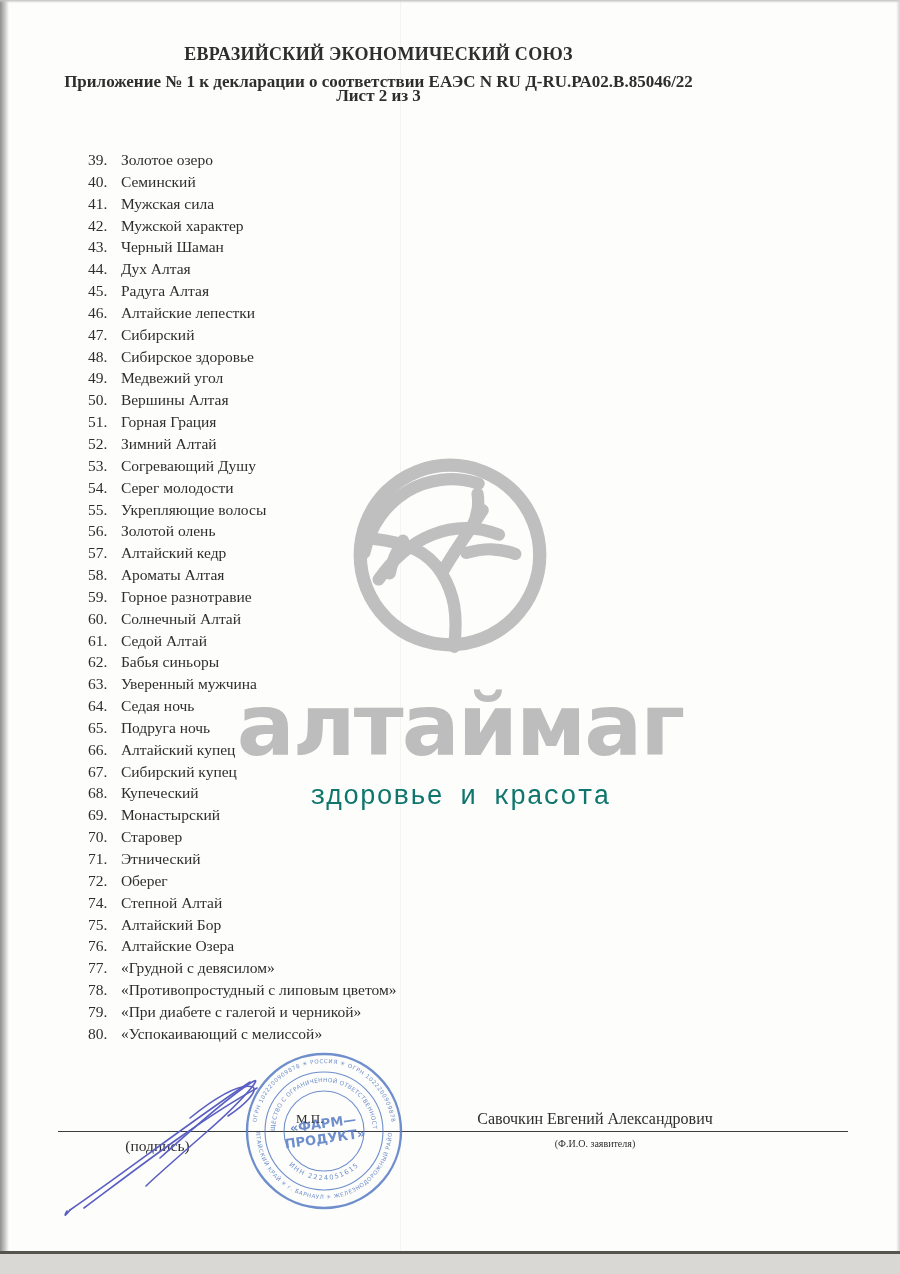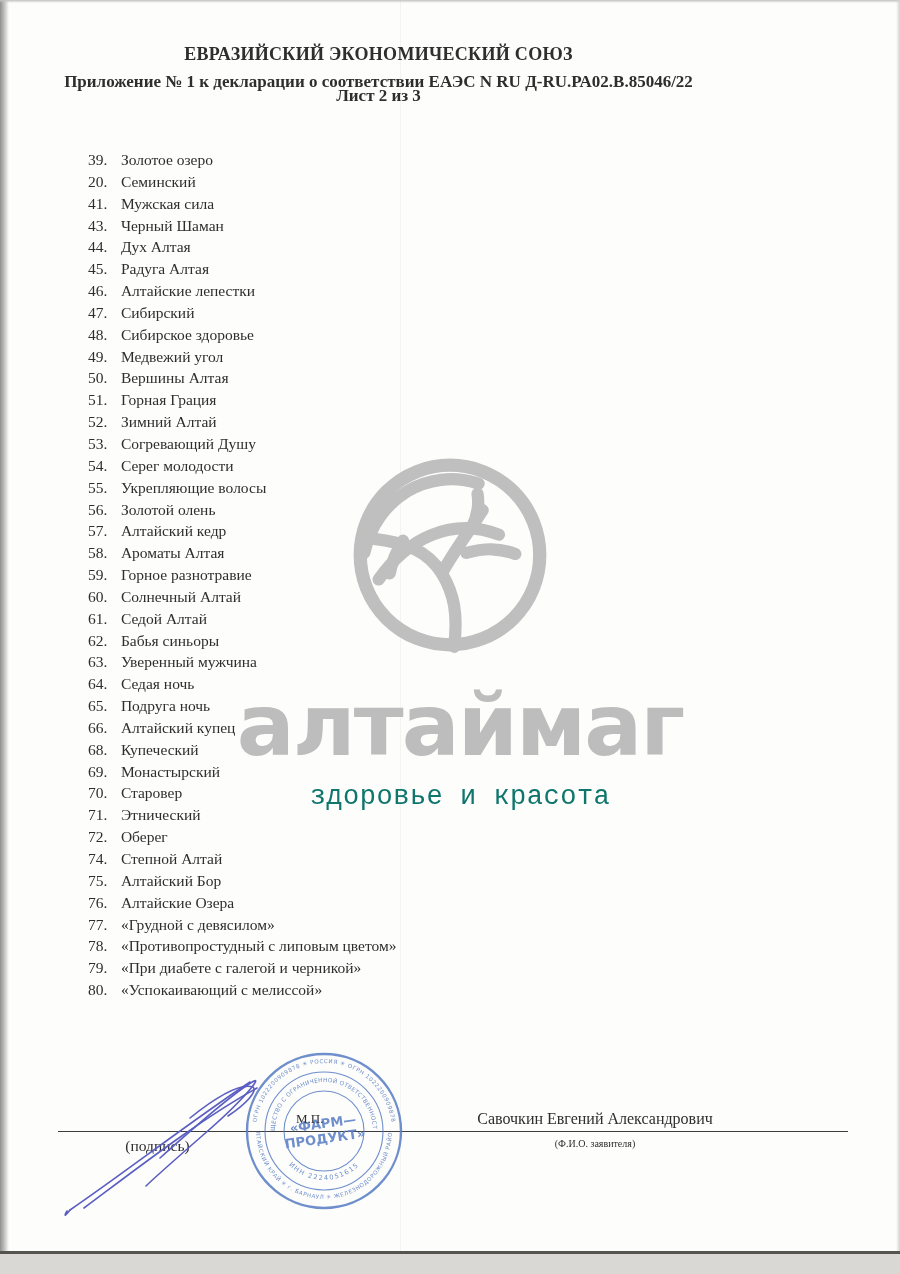--- a/index.html
+++ b/index.html
@@ -69,22 +69,23 @@
     <path d="M 92 118 C 104 96, 118 78, 132 56"></path>
     <path d="M 121 74 C 127 62, 129 52, 127 40"></path>
     <path d="M 116 98 C 134 93, 148 93, 164 99"></path>
     <path d="M 54 86 C 47 98, 43 106, 41 118"></path>
   </svg>
   <div class="wm wm-brand">алтаймаг</div>
   <div class="wm wm-tagline">здоровье и красота</div>
 
   <div class="list">
       <div class="row"><span class="num">39.</span><span> Золотое озеро</span></div>
-      <div class="row"><span class="num">20.</span><span> Семинский</span></div>
+      <div class="row"><span class="num">40.</span><span> Семинский</span></div>
       <div class="row"><span class="num">41.</span><span> Мужская сила</span></div>
+      <div class="row"><span class="num">42.</span><span> Мужской характер</span></div>
       <div class="row"><span class="num">43.</span><span> Черный Шаман</span></div>
       <div class="row"><span class="num">44.</span><span> Дух Алтая</span></div>
       <div class="row"><span class="num">45.</span><span> Радуга Алтая</span></div>
       <div class="row"><span class="num">46.</span><span> Алтайские лепестки</span></div>
       <div class="row"><span class="num">47.</span><span> Сибирский</span></div>
       <div class="row"><span class="num">48.</span><span> Сибирское здоровье</span></div>
       <div class="row"><span class="num">49.</span><span> Медвежий угол</span></div>
       <div class="row"><span class="num">50.</span><span> Вершины Алтая</span></div>
       <div class="row"><span class="num">51.</span><span> Горная Грация</span></div>
       <div class="row"><span class="num">52.</span><span> Зимний Алтай</span></div>
@@ -95,20 +96,21 @@
       <div class="row"><span class="num">57.</span><span> Алтайский кедр</span></div>
       <div class="row"><span class="num">58.</span><span> Ароматы Алтая</span></div>
       <div class="row"><span class="num">59.</span><span> Горное разнотравие</span></div>
       <div class="row"><span class="num">60.</span><span> Солнечный Алтай</span></div>
       <div class="row"><span class="num">61.</span><span> Седой Алтай</span></div>
       <div class="row"><span class="num">62.</span><span> Бабья синьоры</span></div>
       <div class="row"><span class="num">63.</span><span> Уверенный мужчина</span></div>
       <div class="row"><span class="num">64.</span><span> Седая ночь</span></div>
       <div class="row"><span class="num">65.</span><span> Подруга ночь</span></div>
       <div class="row"><span class="num">66.</span><span> Алтайский купец</span></div>
+      <div class="row"><span class="num">67.</span><span> Сибирский купец</span></div>
       <div class="row"><span class="num">68.</span><span> Купеческий</span></div>
       <div class="row"><span class="num">69.</span><span> Монастырский</span></div>
       <div class="row"><span class="num">70.</span><span> Старовер</span></div>
       <div class="row"><span class="num">71.</span><span> Этнический</span></div>
       <div class="row"><span class="num">72.</span><span>  Оберег</span></div>
       <div class="row"><span class="num">74.</span><span> Степной Алтай</span></div>
       <div class="row"><span class="num">75.</span><span> Алтайский Бор</span></div>
       <div class="row"><span class="num">76.</span><span> Алтайские Озера</span></div>
       <div class="row"><span class="num">77.</span><span> «Грудной с девясилом»</span></div>
       <div class="row"><span class="num">78.</span><span> «Противопростудный с липовым цветом»</span></div>

